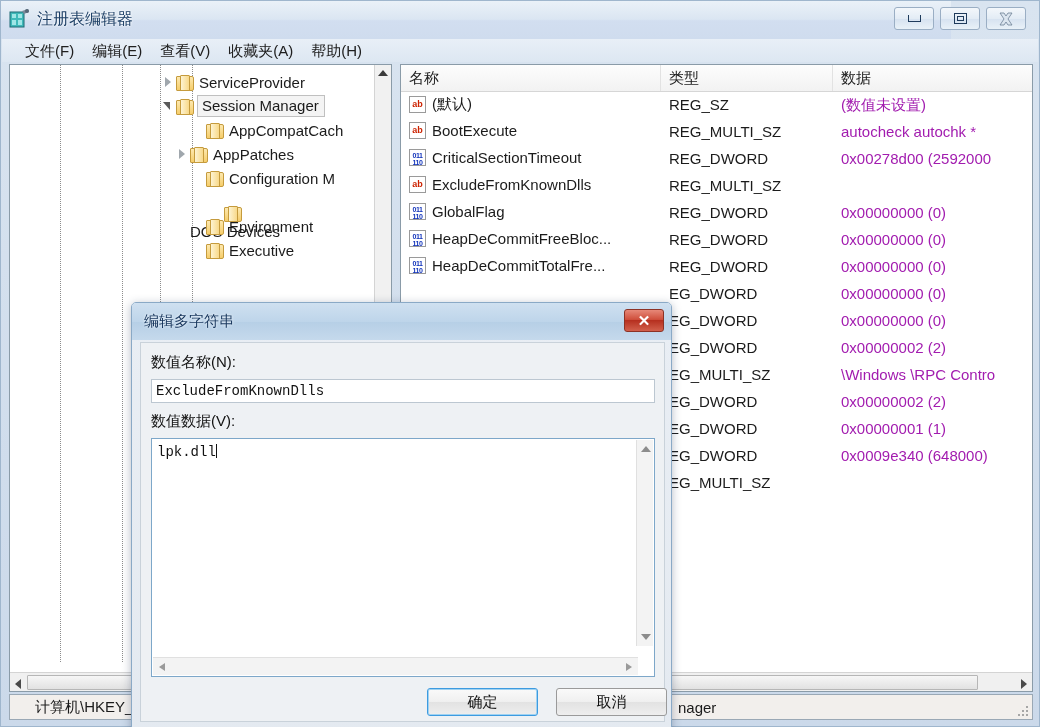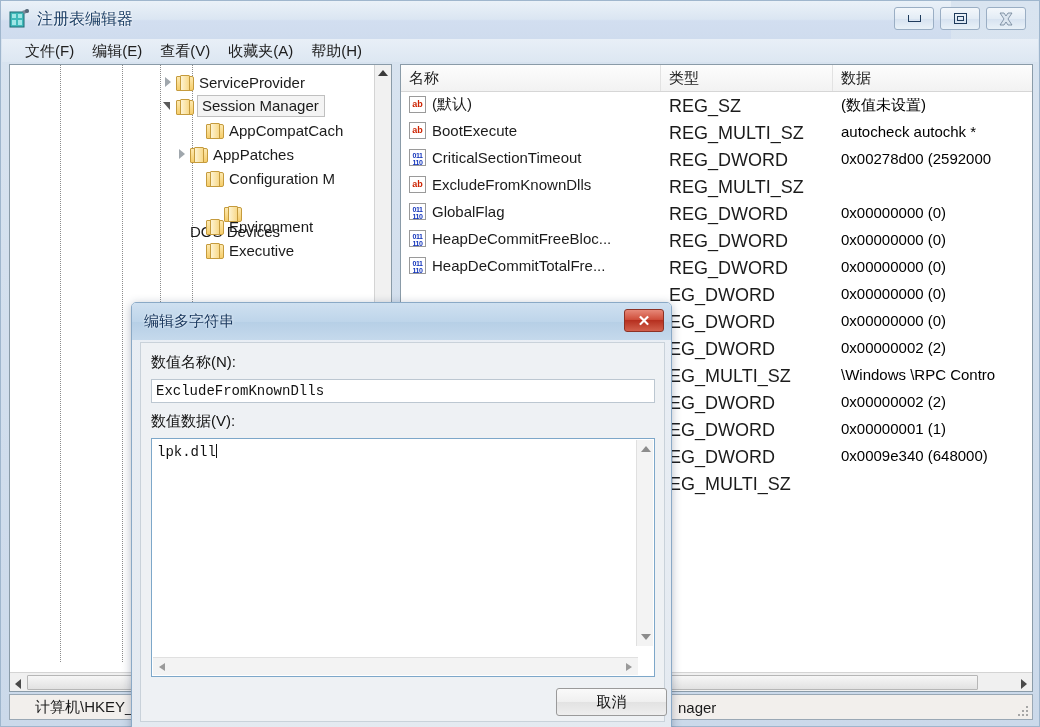--- a/index.html
+++ b/index.html
@@ -151,22 +151,22 @@
     border-bottom: 1px solid #d6d6d6;
   }
   .col-head {
     position: absolute; top: 0; height: 26px; line-height: 26px;
     font-size: 15px; color: #1b1b1b; padding-left: 8px;
     border-right: 1px solid #e2e2e2;
   }
   #list-rows { position: absolute; left: 0; top: 27px; width: 631px; }
   .lrow { position: relative; height: 27px; white-space: nowrap; }
   .c-name { position: absolute; left: 8px; top: 3px; display: flex; align-items: center; }
-  .c-type { position: absolute; left: 268px; top: 4px; font-size: 18px; color: #1b1b1b; }
-  .c-data { position: absolute; left: 440px; top: 4px; font-size: 15px; color: #000000; }
+  .c-type { position: absolute; left: 268px; top: 4px; font-size: 15px; color: #1b1b1b; }
+  .c-data { position: absolute; left: 440px; top: 4px; font-size: 15px; color: #a21caf; }
   .val-ico {
     width: 17px; height: 17px; margin-right: 6px; flex: 0 0 17px;
     background: #ffffff; border: 1px solid #9a9a9a; position: relative;
     font-size: 9px; font-weight: bold; line-height: 15px; text-align: center;
     overflow: hidden;
   }
   .val-ico.sz { color: #cc2200; }
   .val-ico.dword { color: #1133bb; font-size: 7px; letter-spacing: -0.5px; line-height: 7px; padding-top: 2px;}
   .val-name { font-size: 15px; color: #1b1b1b; }
 
@@ -528,17 +528,18 @@
           <div class="vs-arrow-u"></div>
           <div class="vs-arrow-d"></div>
         </div>
         <div id="data-hscroll">
           <div class="hs-arrow-l2"></div>
           <div style="flex:1"></div>
           <div class="hs-arrow-r2"></div>
         </div>
       </div>
 
+      <div class="dlg-btn" id="btn-ok">确定</div>
       <div class="dlg-btn" id="btn-cancel">取消</div>
     </div>
   </div>
 
 </div>
 
 </body></html>

